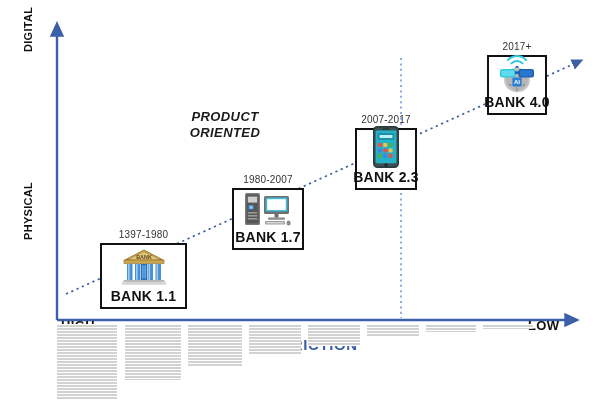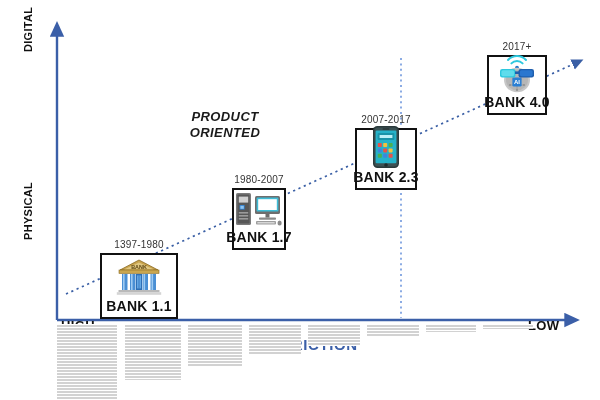--- a/index.html
+++ b/index.html
@@ -120,22 +120,22 @@
   .stage-label {
     font-size: 14px;
     font-weight: bold;
     color: #111111;
     letter-spacing: 0.2px;
     white-space: nowrap;
     padding-bottom: 1px;
     text-align: center;
   }
 
-  #stage-1 { left: 100px; top: 253px; width: 78px; height: 66px; }
-  #stage-2 { left: 232px; top: 188px; width: 54px; height: 62px; }
+  #stage-1 { left: 100px; top: 243px; width: 87px; height: 66px; }
+  #stage-2 { left: 232px; top: 188px; width: 72px; height: 62px; }
   #stage-3 { left: 355px; top: 128px; width: 62px; height: 62px; }
   #stage-4 { left: 487px; top: 55px; width: 60px; height: 60px; }
 
   
   #friction-bars {
     position: absolute;
     left: 57px;
     top: 324px;
     width: 520px;
     height: 76px;

